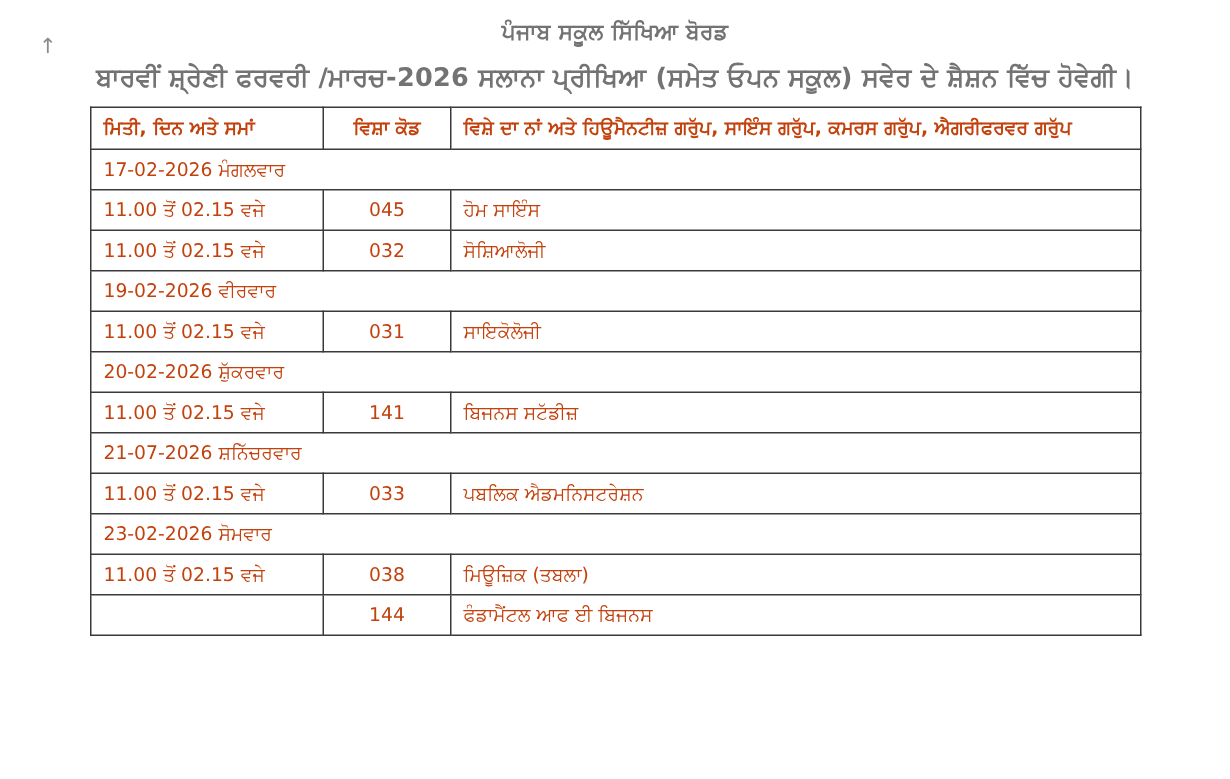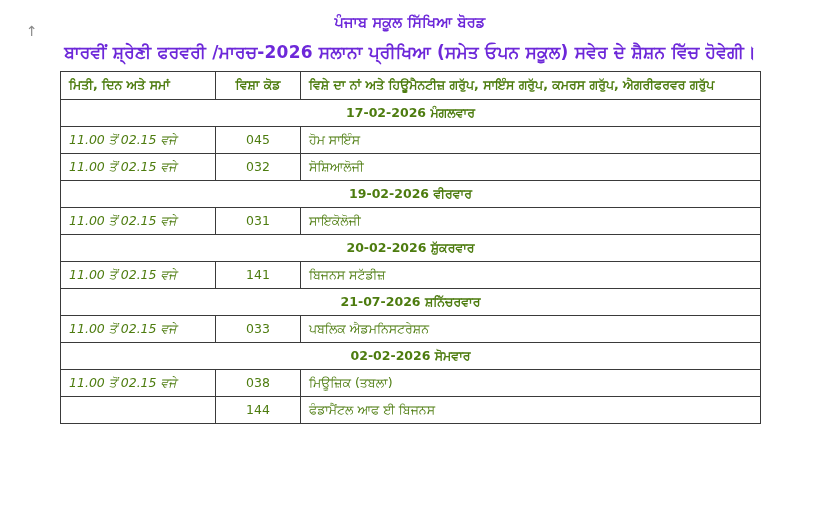--- a/index.html
+++ b/index.html
@@ -23,21 +23,21 @@
   }
   .header {
     text-align: center;
     padding-top: 12px;
   }
   .title-line {
     font-size: 14.5px;
     font-weight: bold;
     line-height: 1.5;
     letter-spacing: 0.2px;
-    color: #6d28d9;
+    color: #737373;
   }
   .title-main {
     font-size: 14.5px;
     margin-bottom: 6px;
   }
   .title-sub {
     font-size: 17px;
     margin-bottom: 6px;
   }
   .title-third {
@@ -50,45 +50,43 @@
   table.sheet {
     border-collapse: collapse;
     width: 700px;
     table-layout: fixed;
   }
   table.sheet td, table.sheet th {
     border: 1px solid #3a3a3a;
     padding: 5px 8px;
     font-size: 12.5px;
     vertical-align: middle;
-    color: #4d7c0f;
+    color: #c2410c;
   }
   col.c-time { width: 155px; }
   col.c-code { width: 85px; }
   col.c-subject { width: 460px; }
 
   th.head {
     font-weight: bold;
     font-size: 11.5px;
     text-align: left;
     line-height: 1.3;
     padding: 6px 8px;
   }
   th.head.center { text-align: center; }
 
   td.date-row {
-    font-weight: bold;
+    font-weight: normal;
     font-size: 13px;
     padding: 6px 8px;
-    text-align: center;
   }
   td.time {
     font-size: 12.5px;
     white-space: nowrap;
-    font-style: italic;
   }
   td.code {
     text-align: center;
     font-size: 12.5px;
   }
   td.subject {
     font-size: 12.5px;
   }
   td.empty { }
 
@@ -167,21 +165,21 @@
         <tr>
           <td class="date-row" colspan="3">21-07-2026 ਸ਼ਨਿੱਚਰਵਾਰ</td>
         </tr>
         <tr>
           <td class="time">11.00 ਤੋਂ 02.15 ਵਜੇ</td>
           <td class="code">033</td>
           <td class="subject">ਪਬਲਿਕ ਐਡਮਨਿਸਟਰੇਸ਼ਨ</td>
         </tr>
 
         <tr>
-          <td class="date-row" colspan="3">02-02-2026 ਸੋਮਵਾਰ</td>
+          <td class="date-row" colspan="3">23-02-2026 ਸੋਮਵਾਰ</td>
         </tr>
         <tr>
           <td class="time">11.00 ਤੋਂ 02.15 ਵਜੇ</td>
           <td class="code">038</td>
           <td class="subject">ਮਿਊਜ਼ਿਕ (ਤਬਲਾ)</td>
         </tr>
         <tr>
           <td class="time empty"></td>
           <td class="code">144</td>
           <td class="subject">ਫੰਡਾਮੈਂਟਲ ਆਫ ਈ ਬਿਜਨਸ</td>

